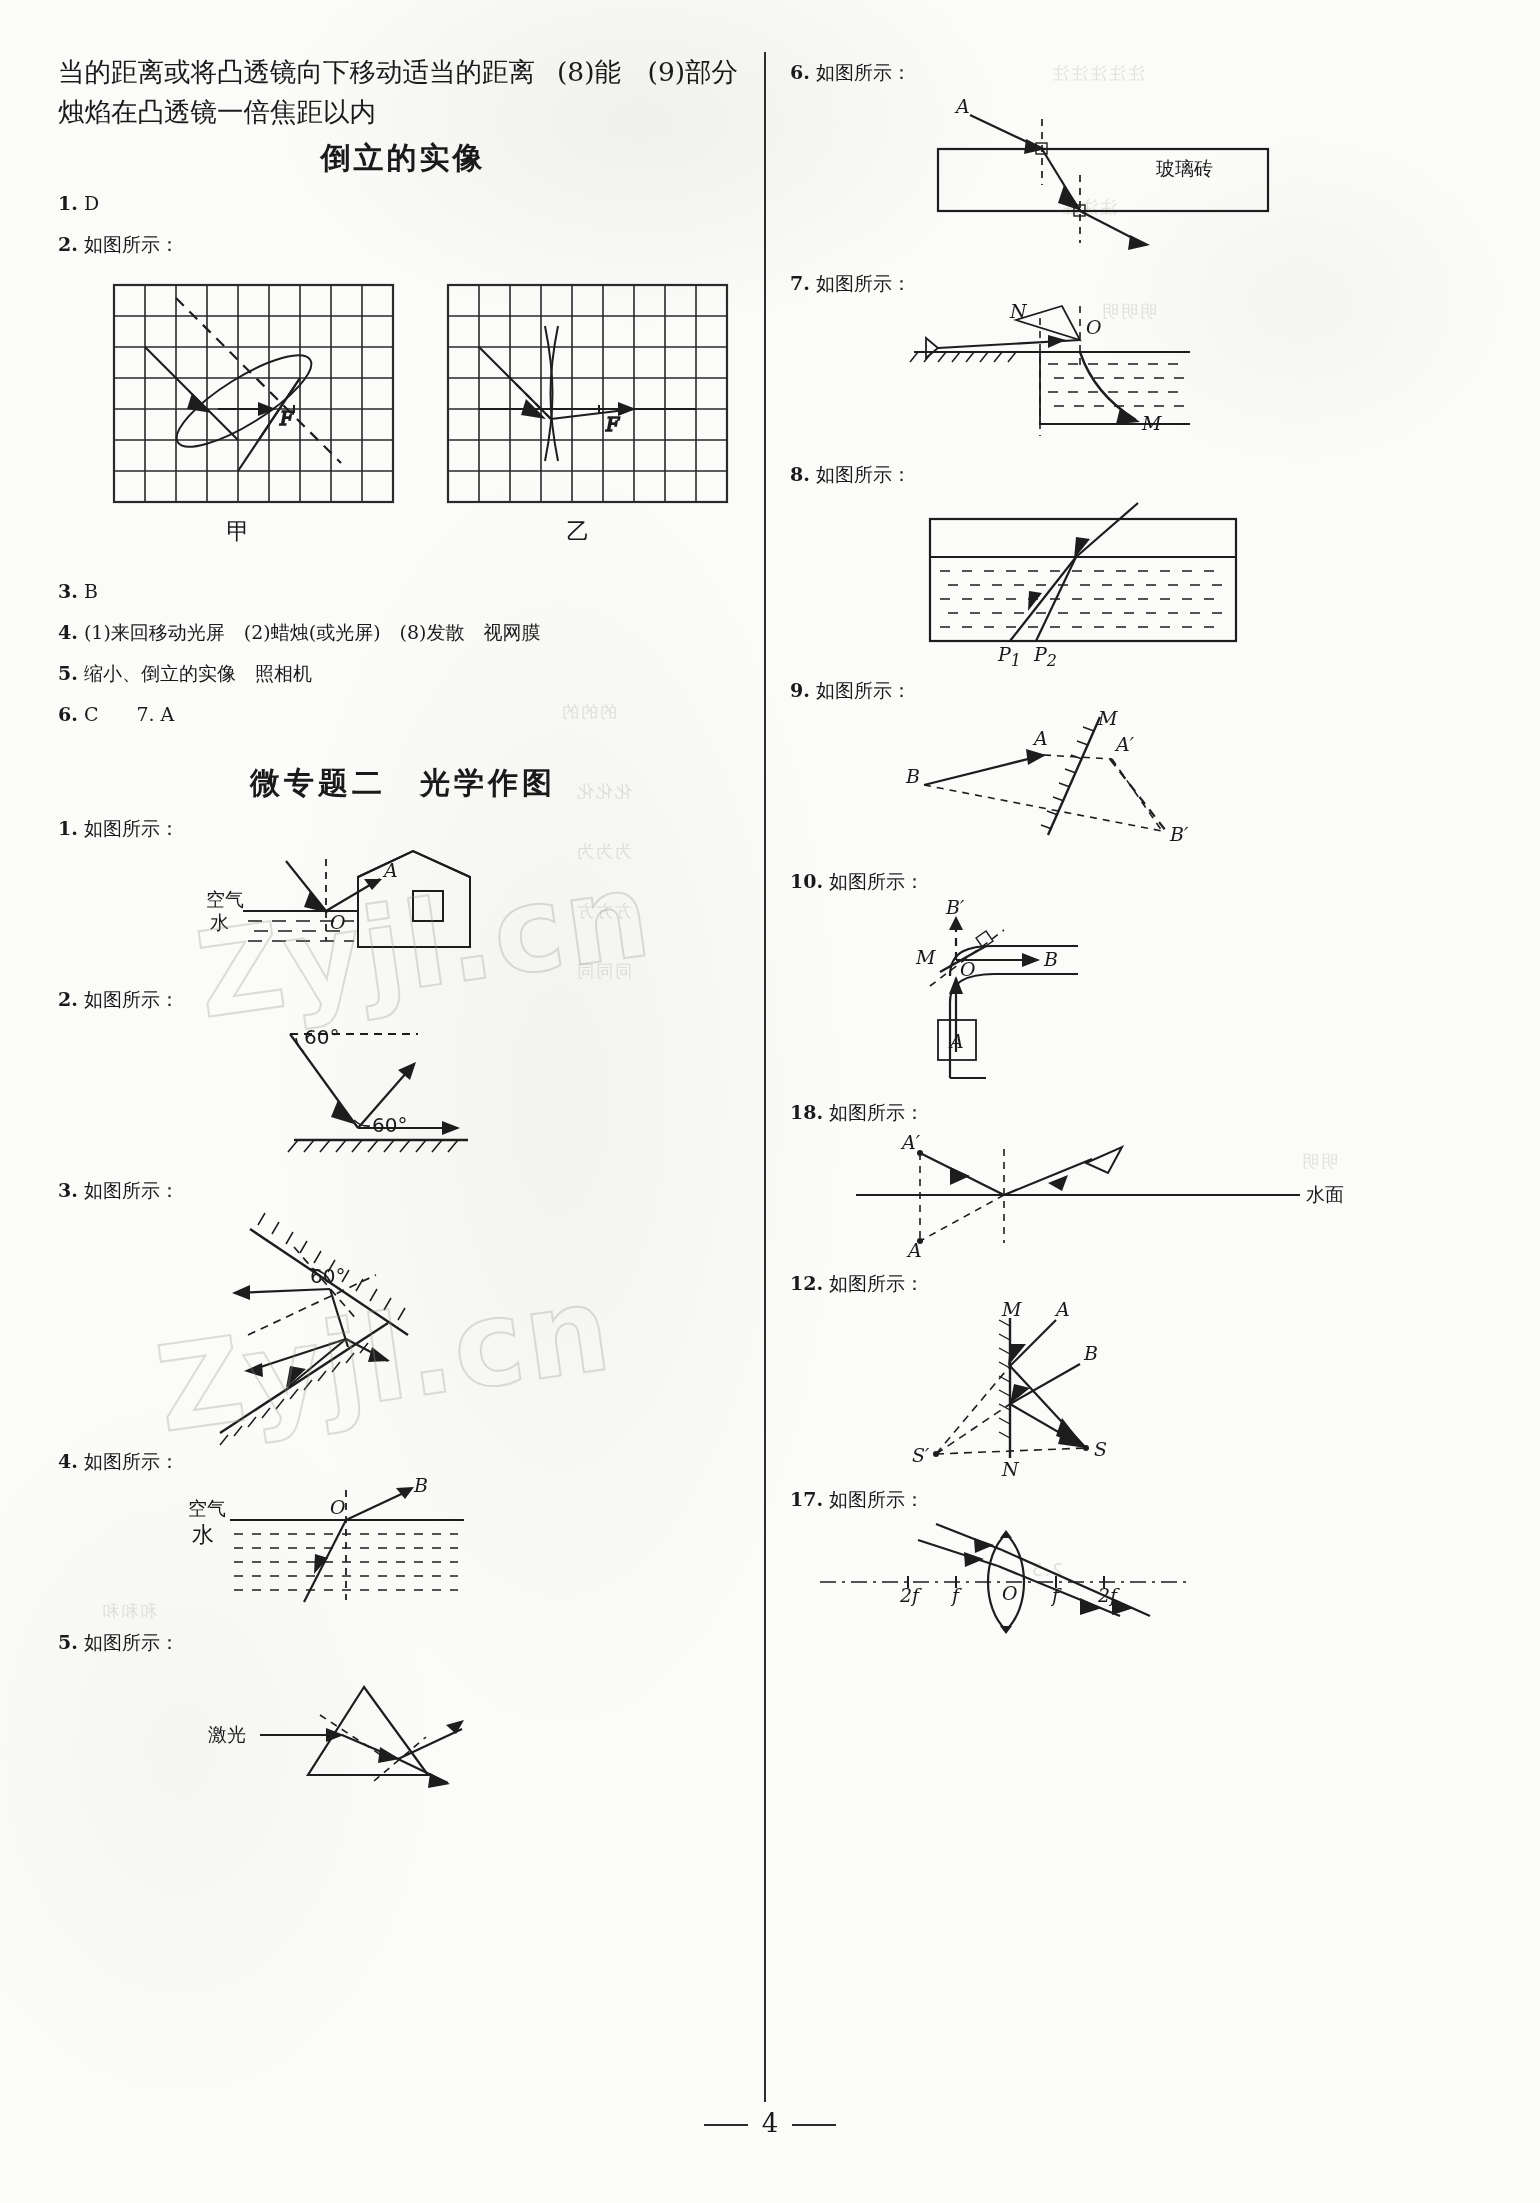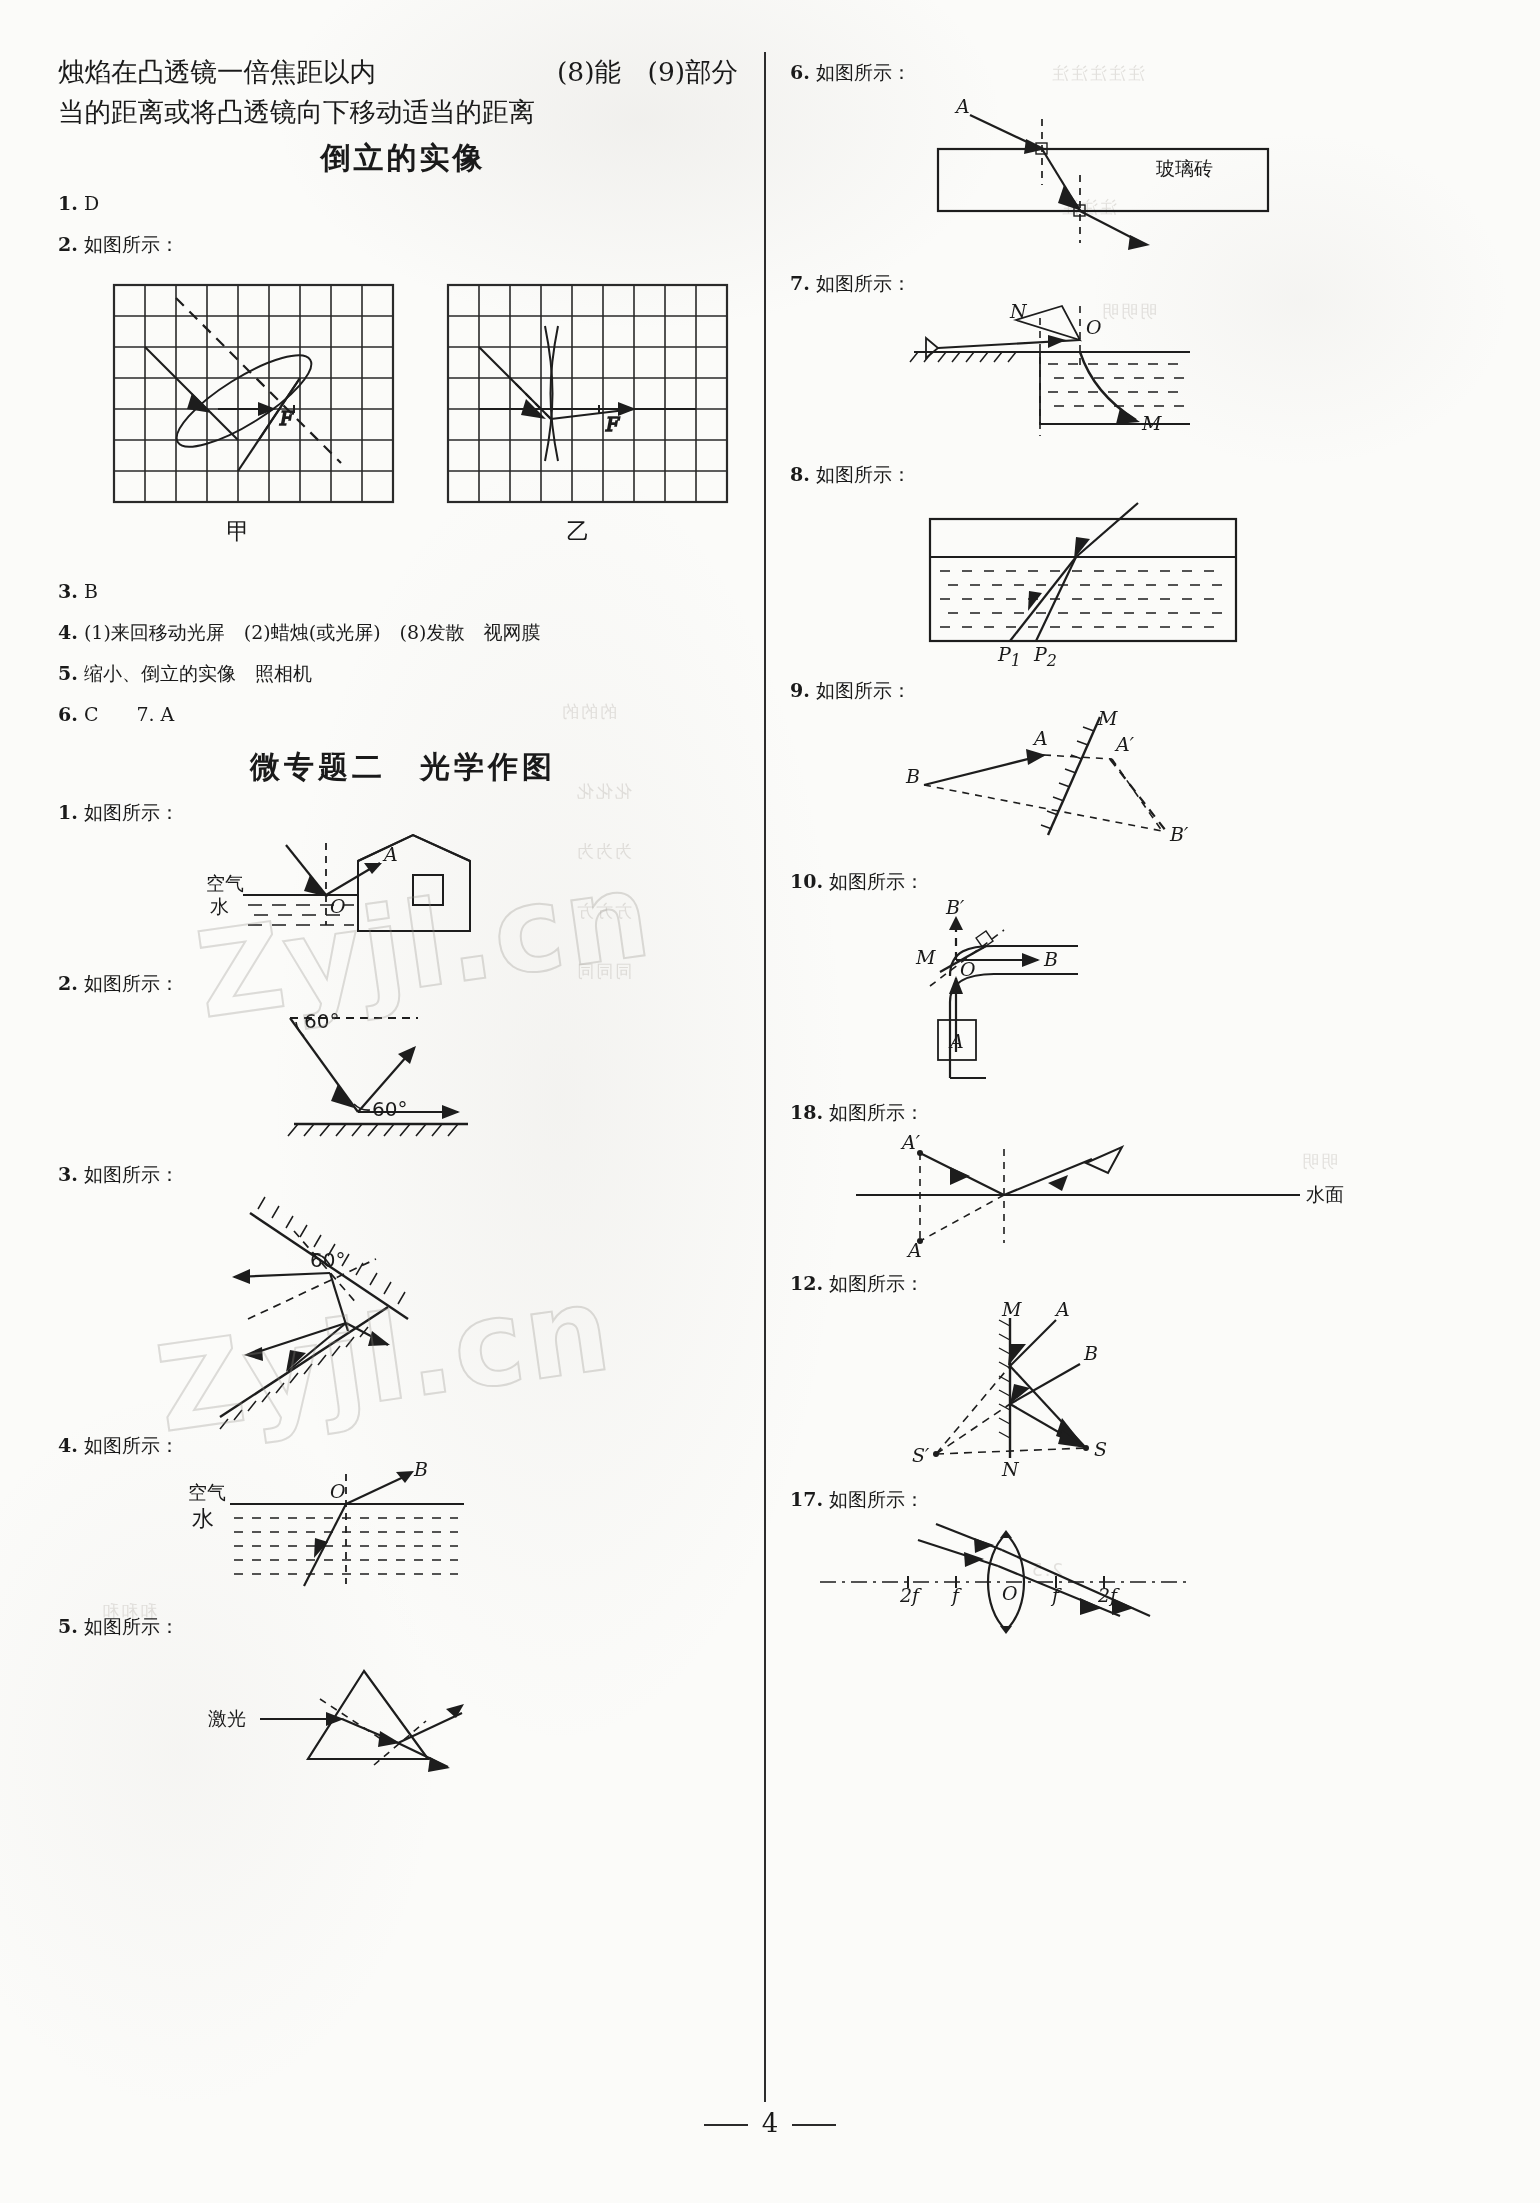--- a/index.html
+++ b/index.html
@@ -31,21 +31,21 @@
   .colR{left:790px;top:52px;width:700px;}
   .hdrline{font-size:26.5px;line-height:40px;}
 
   .sec-title{
     text-align:center;font-weight:bold;font-size:30px;
     letter-spacing:3px;margin:6px 0 4px 0;
     font-family:"DejaVu Sans","Liberation Sans",sans-serif;
   }
   .sec-title2{
     text-align:center;font-weight:bold;font-size:30px;
-    letter-spacing:4px;margin:12px 0 4px 0;
+    letter-spacing:4px;margin:28px 0 4px 0;
     font-family:"DejaVu Sans","Liberation Sans",sans-serif;
   }
   .item{font-size:19px;line-height:41px;white-space:nowrap;}
   .item .n{font-weight:bold;}
 
   .fig{position:relative;}
   svg{display:block;overflow:visible;}
   .stk{stroke:#1d1d1d;fill:none;}
   .lbl{font-family:"DejaVu Serif","Liberation Serif",serif;font-style:italic;font-size:19px;fill:#1a1a1a;}
   .lblcn{font-family:"DejaVu Sans","Liberation Sans",sans-serif;font-style:normal;font-size:19px;fill:#1a1a1a;}
@@ -91,22 +91,22 @@
   <div class="ghost" style="left:575px;top:900px;">方方方</div>
   <div class="ghost" style="left:575px;top:960px;">同同同</div>
   <div class="ghost" style="left:100px;top:1600px;">和和和</div>
   <div class="ghost" style="left:1300px;top:1150px;">明明</div>
   <div class="ghost" style="left:1030px;top:1560px;">2.5</div>
 
   <div class="divider"></div>
 
   <div class="col colL">
 
+    <div class="hdrline">当的距离或将凸透镜向下移动适当的距离</div>
     <div class="hdrline">烛焰在凸透镜一倍焦距以内</div>
-    <div class="hdrline">当的距离或将凸透镜向下移动适当的距离</div>
 
     <div class="sec-title">倒立的实像</div>
 
     <div class="item">
       <span class="n">1.</span>
       <span>D</span>
     </div>
     <div class="item">
       <span class="n">2.</span>
       <span>如图所示：</span>

